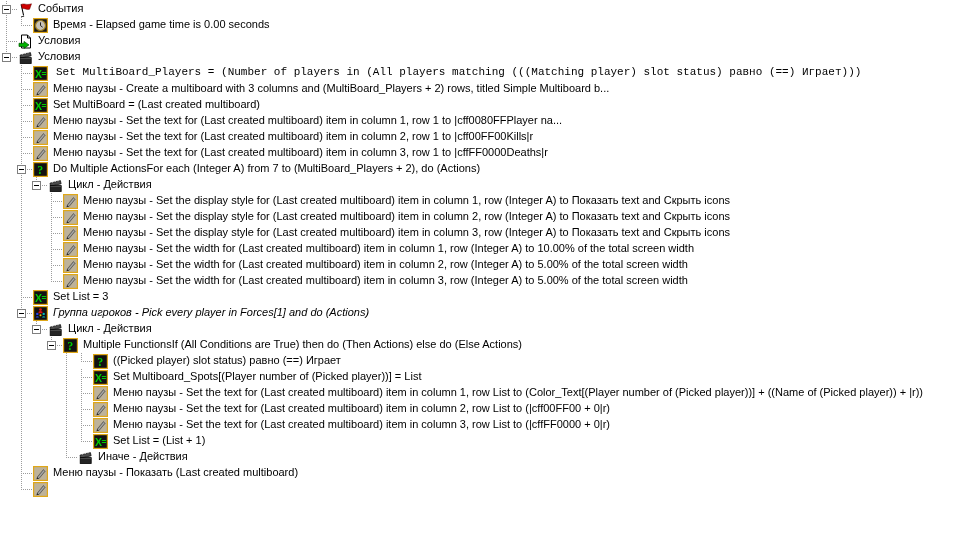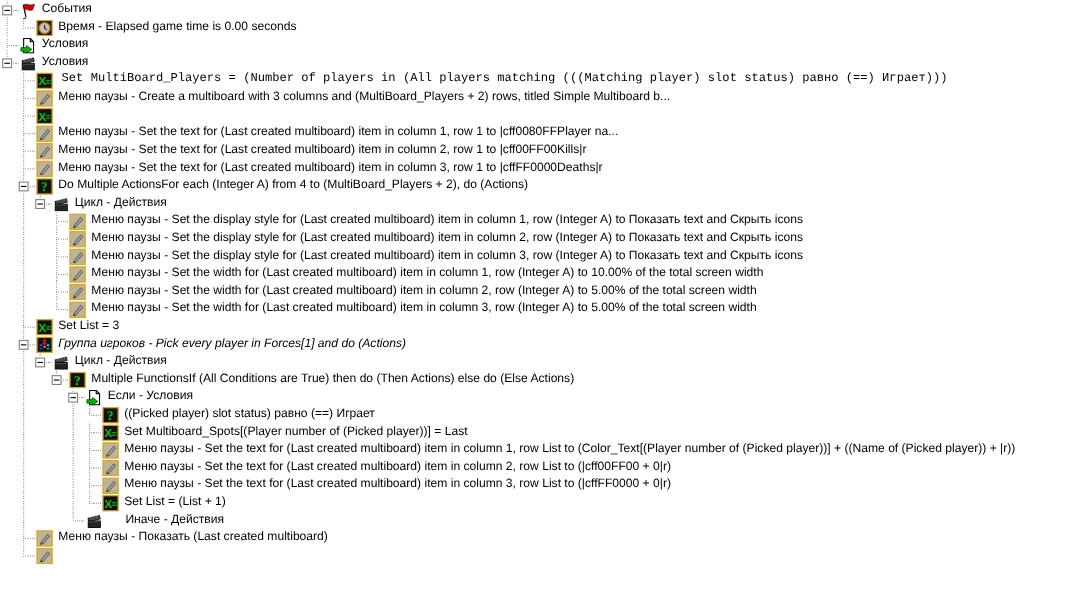--- a/index.html
+++ b/index.html
@@ -111,20 +111,21 @@
       <div class="vline" style="left: 21px; top: 0px; height: 8px;"></div>
       <div class="vline" style="left: 21px; top: 8px; height: 8px;"></div>
       <div class="hline" style="left: 21px; top: 8px; width: 11px;"></div>
       <span class="nodeicon" style="left: 33px;">
         <svg viewBox="0 0 15 15">
           <rect x="0.5" y="0.5" width="14" height="14" fill="#121212" stroke="#dfa718" stroke-width="1.4"></rect>
           <text x="2" y="11.6" font-size="10.5" font-weight="bold" fill="#00cc00" font-family="Liberation Sans,sans-serif">X</text>
           <text x="8.4" y="11" font-size="8.5" font-weight="bold" fill="#00cc00" font-family="Liberation Sans,sans-serif">=</text>
         </svg>
       </span>
+      <span class="label" style="left: 51px;">Set MultiBoard = (Last created multiboard)</span>
     </div>
     <div class="row">
       <div class="vline" style="left: 21px; top: 0px; height: 8px;"></div>
       <div class="vline" style="left: 21px; top: 8px; height: 8px;"></div>
       <div class="hline" style="left: 21px; top: 8px; width: 11px;"></div>
       <span class="nodeicon" style="left: 33px;">
         <svg viewBox="0 0 15 15">
           <rect x="0.5" y="0.5" width="14" height="14" fill="#bdb29a" stroke="#dfa718" stroke-width="1.4"></rect>
           <path d="M4.2 11.2 L10.4 3.6 L12.2 5.2 L6 12.6 Z" fill="#8e8e8c" stroke="#3c3c3a" stroke-width="0.6"></path>
           <path d="M4.2 11.2 L6 12.6 L3.4 13.2 Z" fill="#1c1c1c"></path>
@@ -167,21 +168,21 @@
       <div class="hline" style="left: 21px; top: 8px; width: 11px;"></div>
       <div class="expander" style="left: 17px; top: 4px;">
         <div class="minus"></div>
       </div>
       <span class="nodeicon" style="left: 33px;">
         <svg viewBox="0 0 15 15">
           <rect x="0.5" y="0.5" width="14" height="14" fill="#121212" stroke="#dfa718" stroke-width="1.4"></rect>
           <text x="4.2" y="12" font-size="12" font-weight="bold" fill="#00cc00" font-family="Liberation Serif,serif">?</text>
         </svg>
       </span>
-      <span class="label" style="left: 51px;">Do Multiple ActionsFor each (Integer A) from 4 to (MultiBoard_Players + 2), do (Actions)</span>
+      <span class="label" style="left: 51px;">Do Multiple ActionsFor each (Integer A) from 7 to (MultiBoard_Players + 2), do (Actions)</span>
     </div>
     <div class="row">
       <div class="vline" style="left: 21px; top: 0px; height: 16px;"></div>
       <div class="vline" style="left: 36px; top: 0px; height: 8px;"></div>
       <div class="hline" style="left: 36px; top: 8px; width: 11px;"></div>
       <div class="expander" style="left: 32px; top: 4px;">
         <div class="minus"></div>
       </div>
       <span class="nodeicon" style="left: 48px;">
         <svg viewBox="0 0 15 15">
@@ -343,37 +344,20 @@
       <span class="nodeicon" style="left: 63px;">
         <svg viewBox="0 0 15 15">
           <rect x="0.5" y="0.5" width="14" height="14" fill="#121212" stroke="#dfa718" stroke-width="1.4"></rect>
           <text x="4.2" y="12" font-size="12" font-weight="bold" fill="#00cc00" font-family="Liberation Serif,serif">?</text>
         </svg>
       </span>
       <span class="label" style="left: 81px;">Multiple FunctionsIf (All Conditions are True) then do (Then Actions) else do (Else Actions)</span>
     </div>
     <div class="row">
       <div class="vline" style="left: 21px; top: 0px; height: 16px;"></div>
-      <div class="vline" style="left: 66px; top: 0px; height: 8px;"></div>
-      <div class="vline" style="left: 66px; top: 8px; height: 8px;"></div>
-      <div class="hline" style="left: 66px; top: 8px; width: 11px;"></div>
-      <div class="expander" style="left: 62px; top: 4px;">
-        <div class="minus"></div>
-      </div>
-      <span class="nodeicon" style="left: 78px;">
-        <svg viewBox="0 0 15 15">
-          <path d="M3.5 1 h6 l3 3 V14 H3.5 Z" fill="#fff" stroke="#000" stroke-width="1"></path>
-          <path d="M9.5 1 v3 h3" fill="none" stroke="#000" stroke-width="1"></path>
-          <path d="M1 9.3 h5 V7.4 L11 10.9 L6 14.4 V12.5 H1 Z" fill="#00b400" stroke="#005000" stroke-width="0.7"></path>
-        </svg>
-      </span>
-      <span class="label" style="left: 96px;">Если - Условия</span>
-    </div>
-    <div class="row">
-      <div class="vline" style="left: 21px; top: 0px; height: 16px;"></div>
       <div class="vline" style="left: 66px; top: 0px; height: 16px;"></div>
       <div class="vline" style="left: 81px; top: 0px; height: 8px;"></div>
       <div class="hline" style="left: 81px; top: 8px; width: 11px;"></div>
       <span class="nodeicon" style="left: 93px;">
         <svg viewBox="0 0 15 15">
           <rect x="0.5" y="0.5" width="14" height="14" fill="#121212" stroke="#dfa718" stroke-width="1.4"></rect>
           <text x="4.2" y="12" font-size="12" font-weight="bold" fill="#00cc00" font-family="Liberation Serif,serif">?</text>
         </svg>
       </span>
       <span class="label" style="left: 111px;">((Picked player) slot status) равно (==) Играет</span>
@@ -384,21 +368,21 @@
       <div class="vline" style="left: 81px; top: 0px; height: 8px;"></div>
       <div class="vline" style="left: 81px; top: 8px; height: 8px;"></div>
       <div class="hline" style="left: 81px; top: 8px; width: 11px;"></div>
       <span class="nodeicon" style="left: 93px;">
         <svg viewBox="0 0 15 15">
           <rect x="0.5" y="0.5" width="14" height="14" fill="#121212" stroke="#dfa718" stroke-width="1.4"></rect>
           <text x="2" y="11.6" font-size="10.5" font-weight="bold" fill="#00cc00" font-family="Liberation Sans,sans-serif">X</text>
           <text x="8.4" y="11" font-size="8.5" font-weight="bold" fill="#00cc00" font-family="Liberation Sans,sans-serif">=</text>
         </svg>
       </span>
-      <span class="label" style="left: 111px;">Set Multiboard_Spots[(Player number of (Picked player))] = Last</span>
+      <span class="label" style="left: 111px;">Set Multiboard_Spots[(Player number of (Picked player))] = List</span>
     </div>
     <div class="row">
       <div class="vline" style="left: 21px; top: 0px; height: 16px;"></div>
       <div class="vline" style="left: 66px; top: 0px; height: 16px;"></div>
       <div class="vline" style="left: 81px; top: 0px; height: 8px;"></div>
       <div class="vline" style="left: 81px; top: 8px; height: 8px;"></div>
       <div class="hline" style="left: 81px; top: 8px; width: 11px;"></div>
       <span class="nodeicon" style="left: 93px;">
         <svg viewBox="0 0 15 15">
           <rect x="0.5" y="0.5" width="14" height="14" fill="#bdb29a" stroke="#dfa718" stroke-width="1.4"></rect>
@@ -460,21 +444,21 @@
       <div class="vline" style="left: 66px; top: 0px; height: 8px;"></div>
       <div class="hline" style="left: 66px; top: 8px; width: 11px;"></div>
       <span class="nodeicon" style="left: 78px;">
         <svg viewBox="0 0 15 15">
           <path d="M2 5.2 L12.4 2.6 L13.1 5.8 L2.6 8.2 Z" fill="#4c4c4c" stroke="#0d0d0d" stroke-width="0.8"></path>
           <path d="M4.4 4.8 L5.6 3 M7.2 4.1 L8.4 2.4 M10 3.5 L11.2 1.9" stroke="#d8d8d8" stroke-width="0.8"></path>
           <rect x="2.2" y="7.6" width="11" height="5.9" fill="#242424" stroke="#000" stroke-width="0.8"></rect>
           <line x1="2.4" y1="8.4" x2="13" y2="8.4" stroke="#6a6a6a" stroke-width="0.6"></line>
         </svg>
       </span>
-      <span class="label" style="left: 112px;">Иначе - Действия</span>
+      <span class="label" style="left: 96px;">Иначе - Действия</span>
     </div>
     <div class="row">
       <div class="vline" style="left: 21px; top: 0px; height: 8px;"></div>
       <div class="vline" style="left: 21px; top: 8px; height: 8px;"></div>
       <div class="hline" style="left: 21px; top: 8px; width: 11px;"></div>
       <span class="nodeicon" style="left: 33px;">
         <svg viewBox="0 0 15 15">
           <rect x="0.5" y="0.5" width="14" height="14" fill="#bdb29a" stroke="#dfa718" stroke-width="1.4"></rect>
           <path d="M4.2 11.2 L10.4 3.6 L12.2 5.2 L6 12.6 Z" fill="#8e8e8c" stroke="#3c3c3a" stroke-width="0.6"></path>
           <path d="M4.2 11.2 L6 12.6 L3.4 13.2 Z" fill="#1c1c1c"></path>

